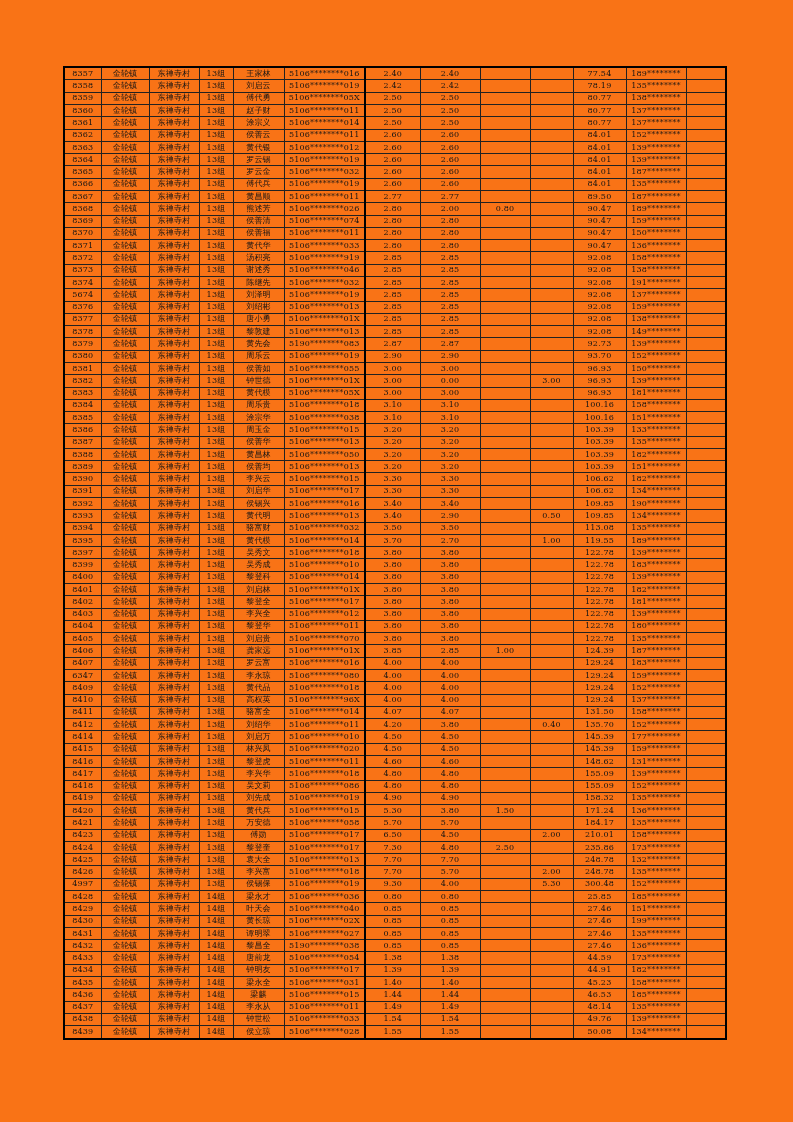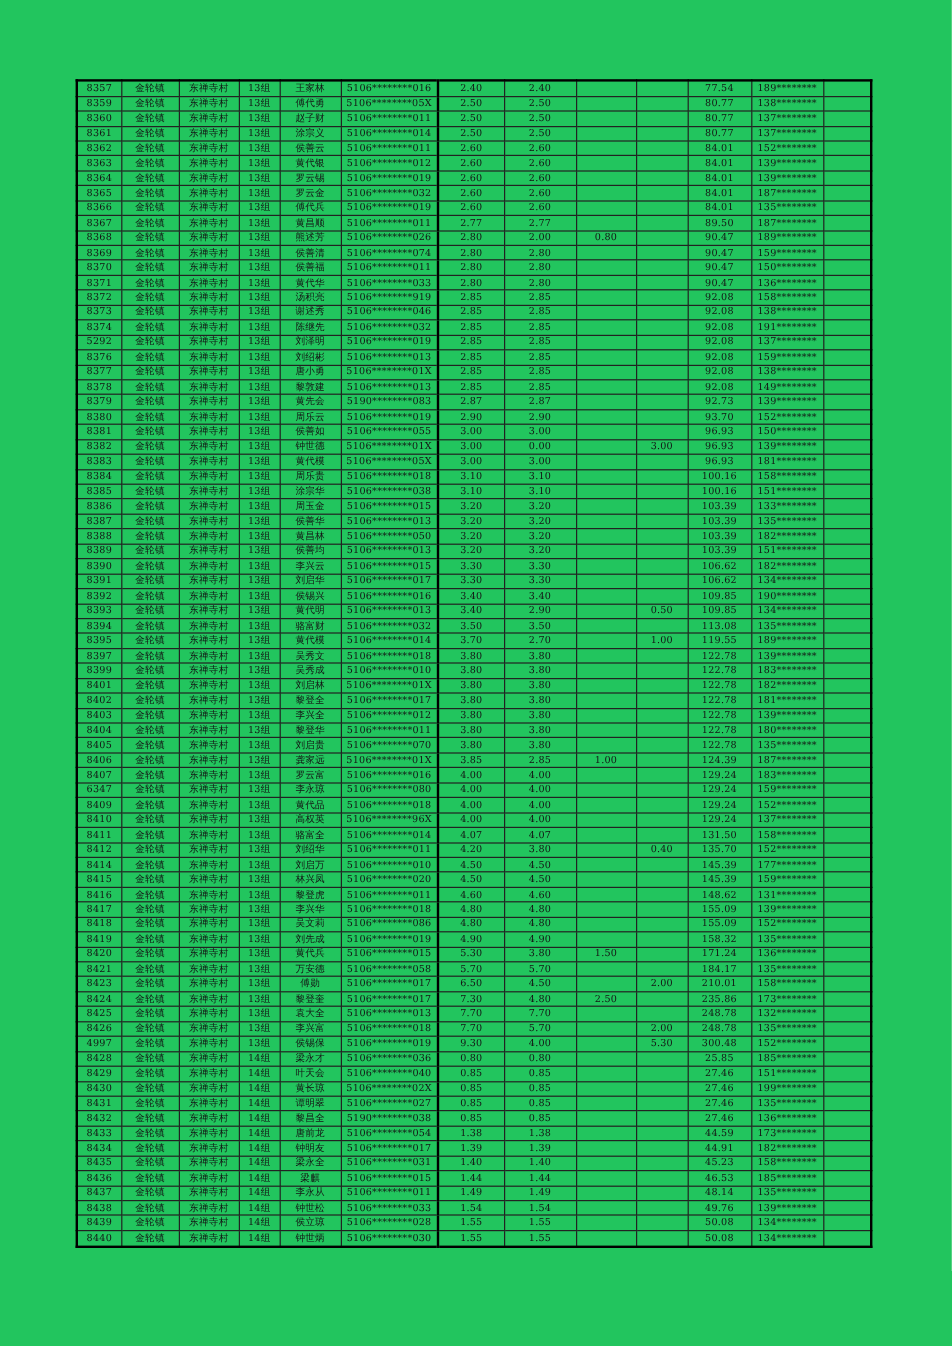--- a/index.html
+++ b/index.html
@@ -1,21 +1,21 @@
 <!DOCTYPE html>
 <html><head>
 <meta charset="utf-8">
 <style>
   html,body{margin:0;padding:0;}
   body{
     width:793px;height:1122px;background:#ffffff;
     font-family:"DejaVu Serif","Liberation Serif",serif;
     color:#111;
   }
-  .sheet{position:relative;width:793px;height:1122px;background:#22c55e;overflow:hidden;}
+  .sheet{position:relative;width:793px;height:1122px;background:#f97316;overflow:hidden;}
   table.roster{
     position:absolute;left:63px;top:66px;width:662px;height:974px;
     border-collapse:collapse;table-layout:fixed;
     border:2px solid #000;
   }
   table.roster td{
     border:1px solid #222;
     padding:0 1px;
     font-size:8px;
     line-height:1;
@@ -62,20 +62,35 @@
           <td class="c5">5106********016</td>
           <td class="c6">2.40</td>
           <td class="c7">2.40</td>
           <td class="c8"></td>
           <td class="c9"></td>
           <td class="c10">77.54</td>
           <td class="c11">189********</td>
           <td class="c12"></td>
         </tr>
         <tr>
+          <td class="c0">8358</td>
+          <td class="c1">金轮镇</td>
+          <td class="c2">东禅寺村</td>
+          <td class="c3">13组</td>
+          <td class="c4">刘启云</td>
+          <td class="c5">5106********019</td>
+          <td class="c6">2.42</td>
+          <td class="c7">2.42</td>
+          <td class="c8"></td>
+          <td class="c9"></td>
+          <td class="c10">78.19</td>
+          <td class="c11">135********</td>
+          <td class="c12"></td>
+        </tr>
+        <tr>
           <td class="c0">8359</td>
           <td class="c1">金轮镇</td>
           <td class="c2">东禅寺村</td>
           <td class="c3">13组</td>
           <td class="c4">傅代勇</td>
           <td class="c5">5106********05X</td>
           <td class="c6">2.50</td>
           <td class="c7">2.50</td>
           <td class="c8"></td>
           <td class="c9"></td>
@@ -302,21 +317,21 @@
           <td class="c5">5106********032</td>
           <td class="c6">2.85</td>
           <td class="c7">2.85</td>
           <td class="c8"></td>
           <td class="c9"></td>
           <td class="c10">92.08</td>
           <td class="c11">191********</td>
           <td class="c12"></td>
         </tr>
         <tr>
-          <td class="c0">5292</td>
+          <td class="c0">5674</td>
           <td class="c1">金轮镇</td>
           <td class="c2">东禅寺村</td>
           <td class="c3">13组</td>
           <td class="c4">刘泽明</td>
           <td class="c5">5106********019</td>
           <td class="c6">2.85</td>
           <td class="c7">2.85</td>
           <td class="c8"></td>
           <td class="c9"></td>
           <td class="c10">92.08</td>
@@ -644,20 +659,35 @@
           <td class="c2">东禅寺村</td>
           <td class="c3">13组</td>
           <td class="c4">吴秀成</td>
           <td class="c5">5106********010</td>
           <td class="c6">3.80</td>
           <td class="c7">3.80</td>
           <td class="c8"></td>
           <td class="c9"></td>
           <td class="c10">122.78</td>
           <td class="c11">183********</td>
+          <td class="c12"></td>
+        </tr>
+        <tr>
+          <td class="c0">8400</td>
+          <td class="c1">金轮镇</td>
+          <td class="c2">东禅寺村</td>
+          <td class="c3">13组</td>
+          <td class="c4">黎登科</td>
+          <td class="c5">5106********014</td>
+          <td class="c6">3.80</td>
+          <td class="c7">3.80</td>
+          <td class="c8"></td>
+          <td class="c9"></td>
+          <td class="c10">122.78</td>
+          <td class="c11">139********</td>
           <td class="c12"></td>
         </tr>
         <tr>
           <td class="c0">8401</td>
           <td class="c1">金轮镇</td>
           <td class="c2">东禅寺村</td>
           <td class="c3">13组</td>
           <td class="c4">刘启林</td>
           <td class="c5">5106********01X</td>
           <td class="c6">3.80</td>
@@ -1201,30 +1231,15 @@
           <td class="c4">侯立琼</td>
           <td class="c5">5106********028</td>
           <td class="c6">1.55</td>
           <td class="c7">1.55</td>
           <td class="c8"></td>
           <td class="c9"></td>
           <td class="c10">50.08</td>
           <td class="c11">134********</td>
           <td class="c12"></td>
         </tr>
-        <tr>
-          <td class="c0">8440</td>
-          <td class="c1">金轮镇</td>
-          <td class="c2">东禅寺村</td>
-          <td class="c3">14组</td>
-          <td class="c4">钟世炳</td>
-          <td class="c5">5106********030</td>
-          <td class="c6">1.55</td>
-          <td class="c7">1.55</td>
-          <td class="c8"></td>
-          <td class="c9"></td>
-          <td class="c10">50.08</td>
-          <td class="c11">134********</td>
-          <td class="c12"></td>
-        </tr>
       </tbody>
   </table>
 </div>
 
 </body></html>

